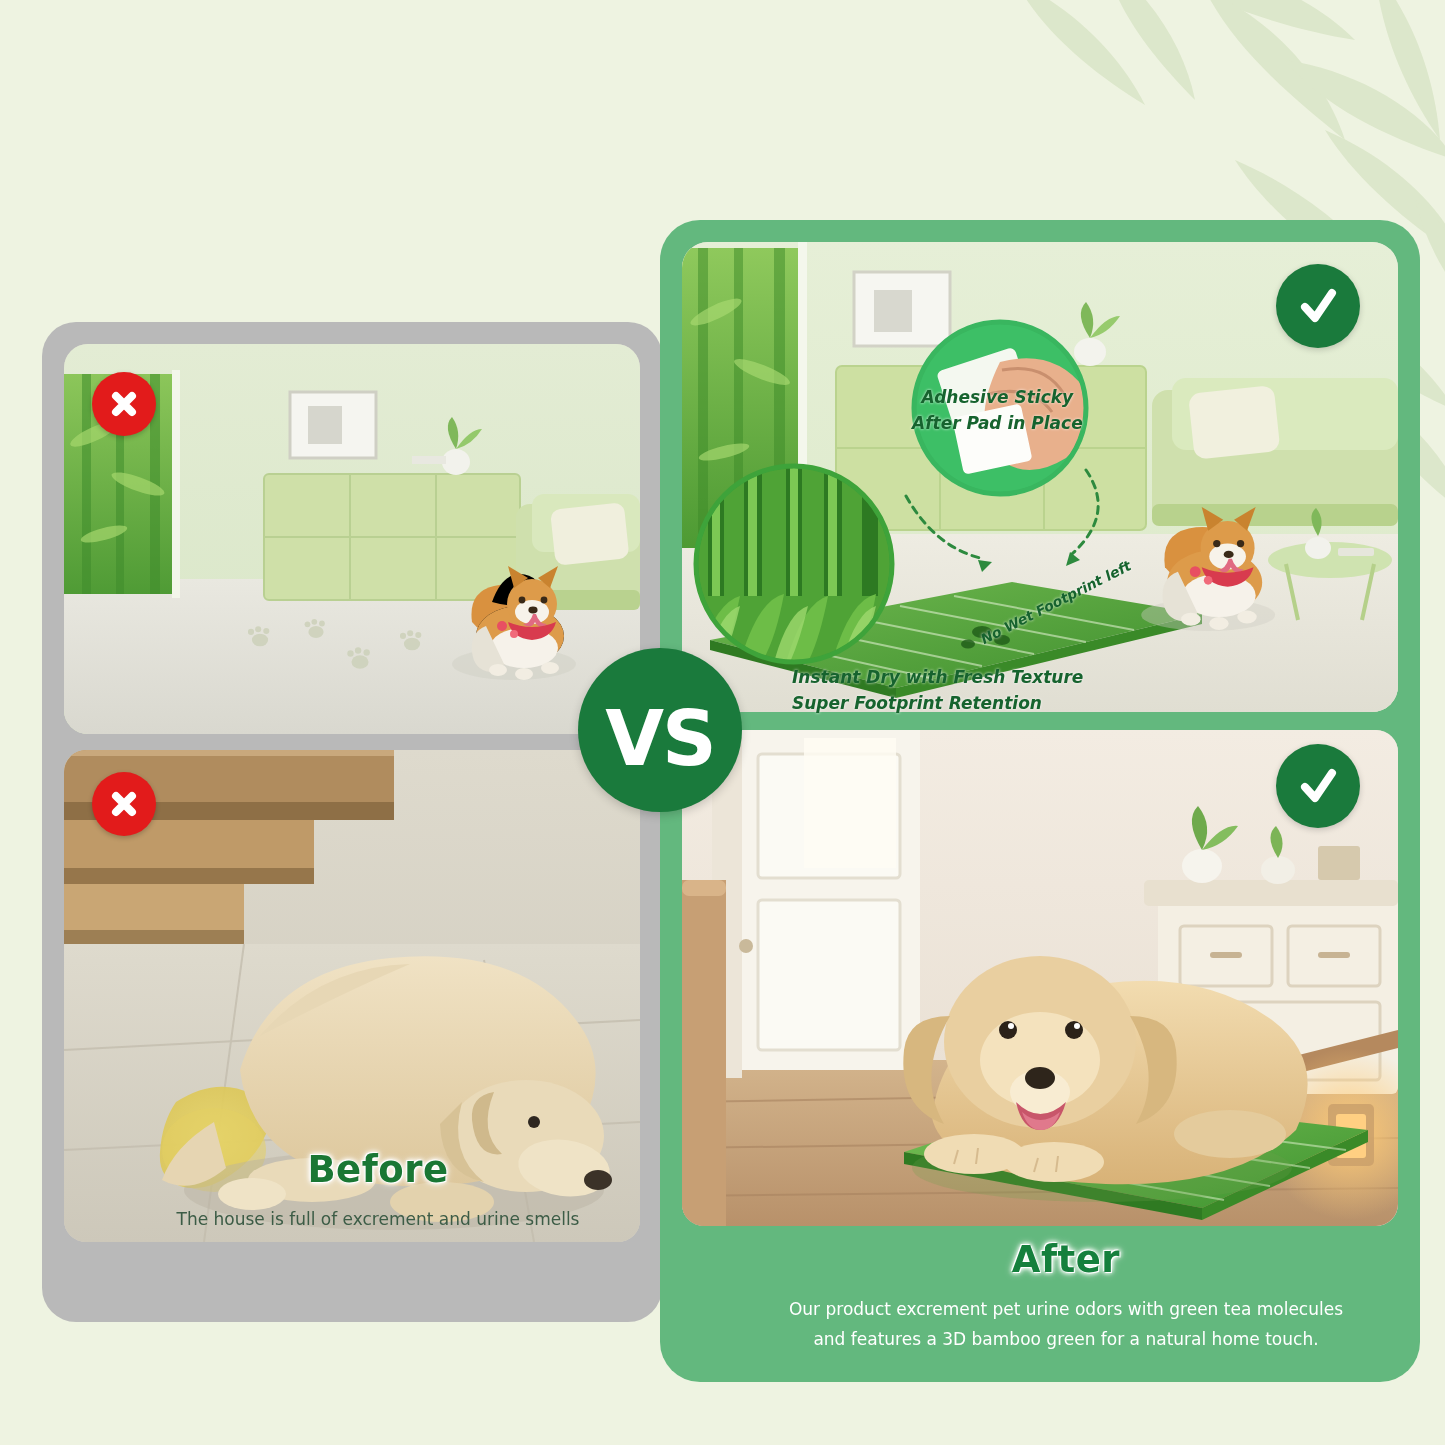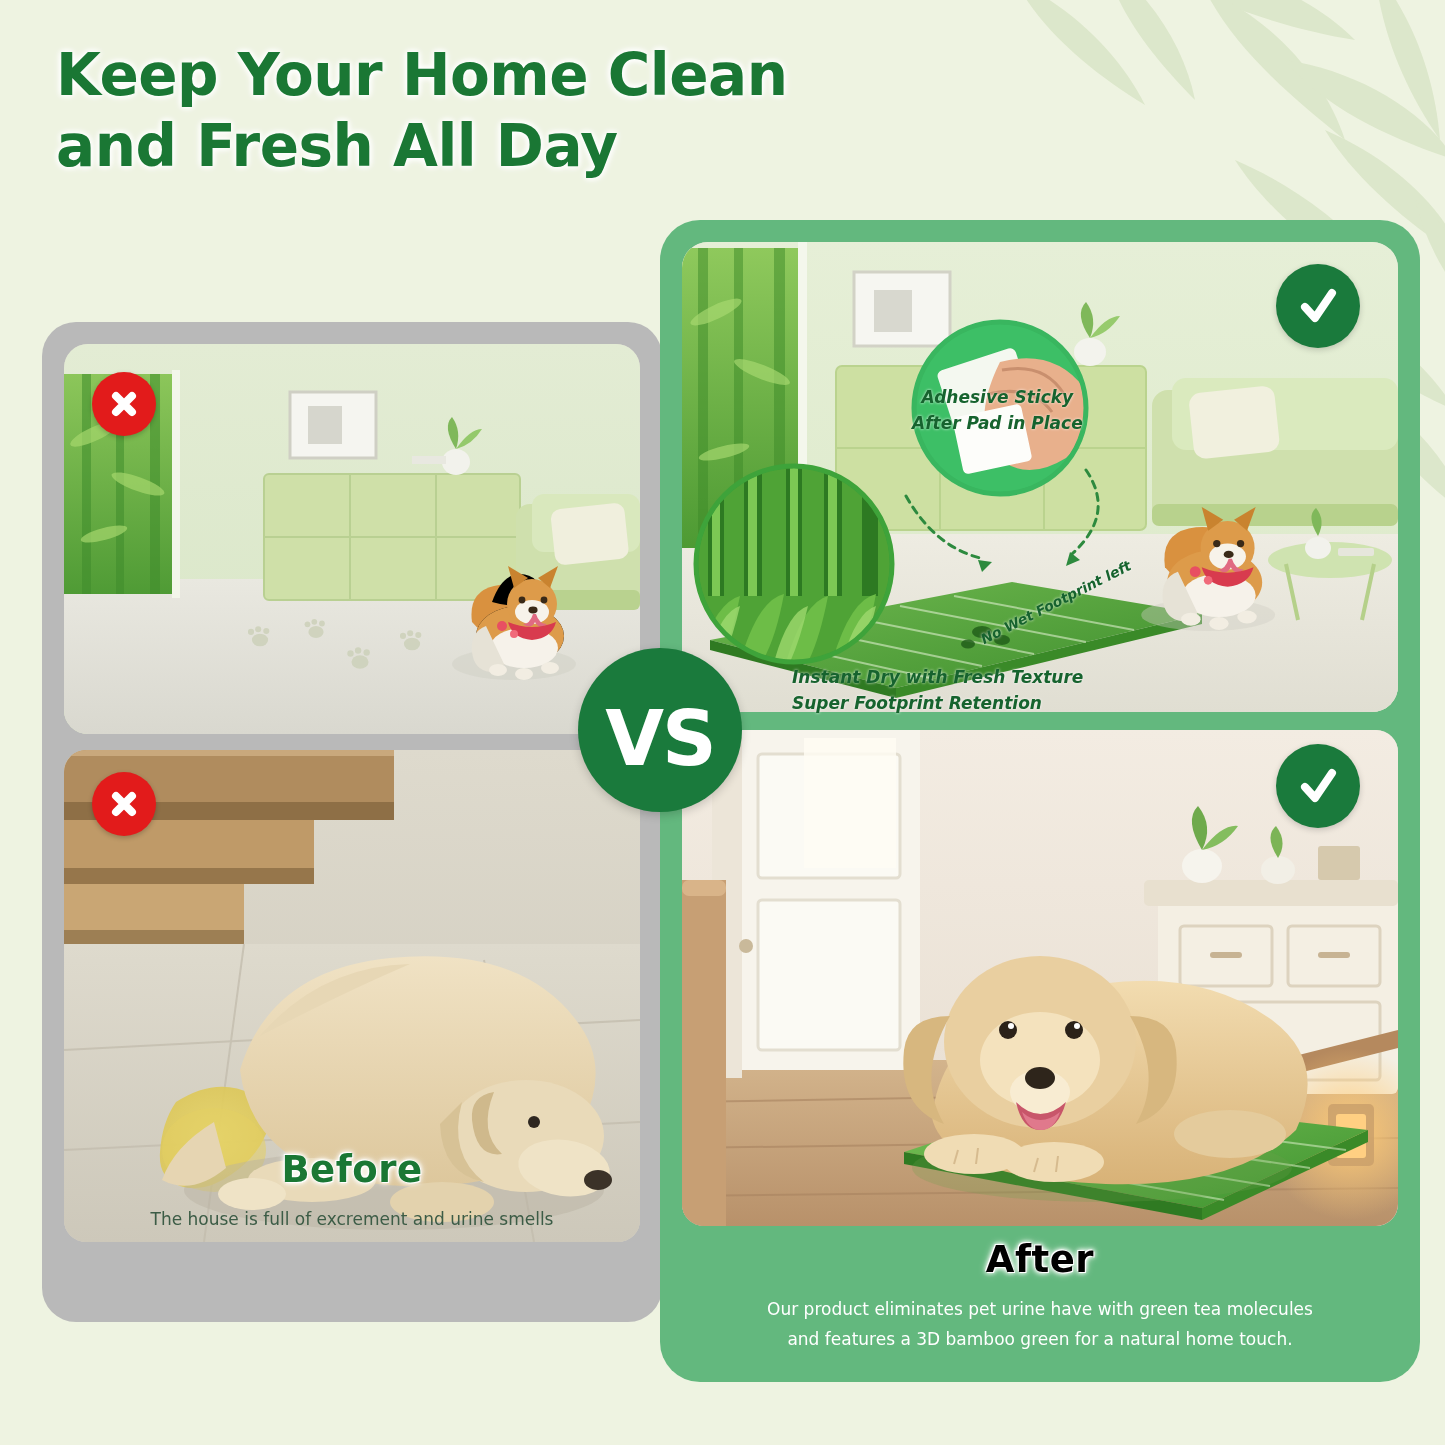--- a/index.html
+++ b/index.html
@@ -49,25 +49,25 @@
   .badge svg{display:block;}
 
   .vs{position:absolute;left:578px;top:648px;width:164px;height:164px;
     border-radius:50%;background:#1a7a3c;z-index:20;
     display:flex;align-items:center;justify-content:center;
     box-shadow:0 3px 10px rgba(0,0,0,.18);}
   .vs span{color:#fff;font-weight:bold;font-size:76px;letter-spacing:-2px;
     font-family:"DejaVu Sans", sans-serif;line-height:1;margin-top:18px;}
 
   
-  .cap{position:absolute;text-align:center;}
+  .cap{position:absolute;text-align:center;margin-left:26px;}
   .cap-title{font-weight:bold;font-size:37px;letter-spacing:.5px;}
   .cap-title.before{color:#1a7734;
     text-shadow:0 0 5px #fff,0 0 5px #fff,1px 1px 0 #fff,-1px -1px 0 #fff,0 0 9px #fff;}
-  .cap-title.after{color:#000000;
+  .cap-title.after{color:#15803d;
     text-shadow:0 0 5px #fff,0 0 5px #fff,1px 1px 0 #fff,-1px -1px 0 #fff,0 0 9px #fff;}
   .cap-body{font-size:17px;line-height:1.75;margin-top:14px;}
   .cap-body.before{color:#3c5c46;}
   .cap-body.after{color:#ffffff;}
   .cap-body div{white-space:nowrap;}
 
   .cap-left{left:62px;top:1148px;width:580px;}
   .cap-right{left:680px;top:1238px;width:720px;}
 
   
@@ -96,24 +96,20 @@
       <path d="M470 170 C540 200 590 250 610 300 C560 270 500 220 470 170Z"></path>
       <path d="M520 10 C560 60 580 120 585 180 C550 130 525 70 520 10Z"></path>
       <path d="M380 200 C450 230 510 280 540 330 C480 305 415 255 380 200Z"></path>
       <path d="M440 330 C510 350 570 400 600 450 C540 425 475 380 440 330Z"></path>
       <path d="M500 420 C560 460 600 510 615 555 C565 525 520 470 500 420Z"></path>
       <path d="M160 20 C220 50 265 95 290 145 C240 115 185 70 160 20Z"></path>
       <path d="M560 240 C600 270 615 310 620 350 C590 320 570 280 560 240Z"></path>
     </g>
   </svg>
 
-  <div class="headline">
-    <span>Keep Your Home Clean</span>
-    <span class="l2">and Fresh All Day</span>
-  </div>
 
   <div class="panel-left">
 
     <div class="photo ph-l1">
       <svg class="fill" viewBox="0 0 576 390" preserveAspectRatio="xMidYMid slice">
         <defs>
           <linearGradient id="wallA" x1="0" y1="0" x2="0" y2="1">
             <stop offset="0" stop-color="#e3ecd4"></stop>
               <stop offset="1" stop-color="#d8e6c6"></stop>
           </linearGradient>
@@ -590,21 +586,21 @@
   </div>
   <div class="anno anno-instant">
     <div>Instant Dry with Fresh Texture</div>
     <div>Super Footprint Retention</div>
   </div>
   <div class="anno anno-nowet">No Wet Footprint left</div>
 
   <div class="cap cap-right">
     <div class="cap-title after">After</div>
     <div class="cap-body after">
-      <div>Our product eliminates pet urine have with green tea molecules</div>
+      <div>Our product excrement pet urine odors with green tea molecules</div>
       <div>and features a 3D bamboo green for a natural home touch.</div>
     </div>
   </div>
 
   <div class="vs">
     <span>VS</span>
   </div>
 
 </div>
 

